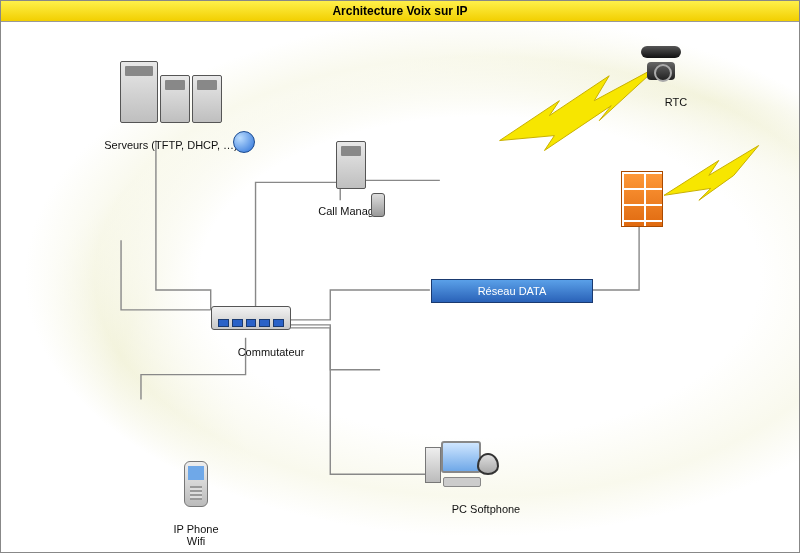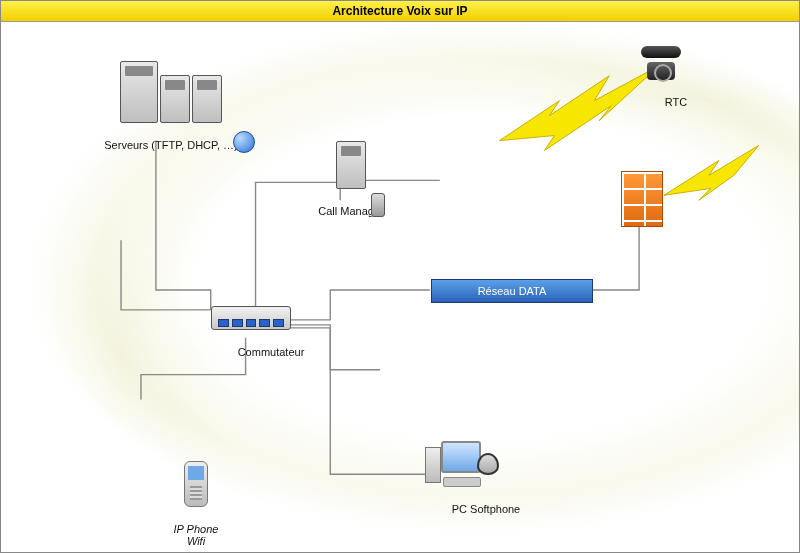--- a/index.html
+++ b/index.html
@@ -257,18 +257,18 @@
           <div class="kb"></div>
           <div class="hp"></div>
       </div>
       <div class="label">PC Softphone</div>
     </div>
 
 
 
     <div class="node" style="left:155px; top:440px; width:80px;">
       <div class="mobile"></div>
-      <div class="label" style="white-space:pre-line;font-style:italic;">IP Phone
+      <div class="label" style="white-space:pre-line;">IP Phone
 Wifi</div>
     </div>
 
   </div>
 </div>
 
 </body></html>

